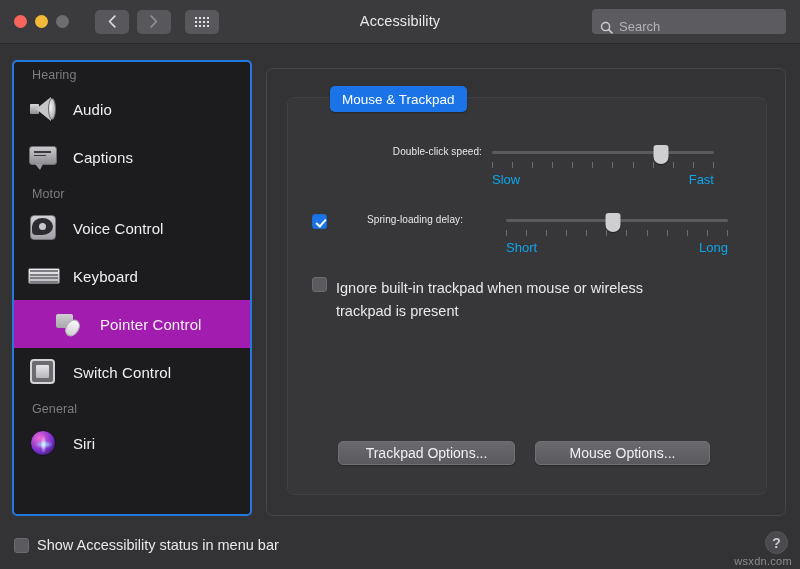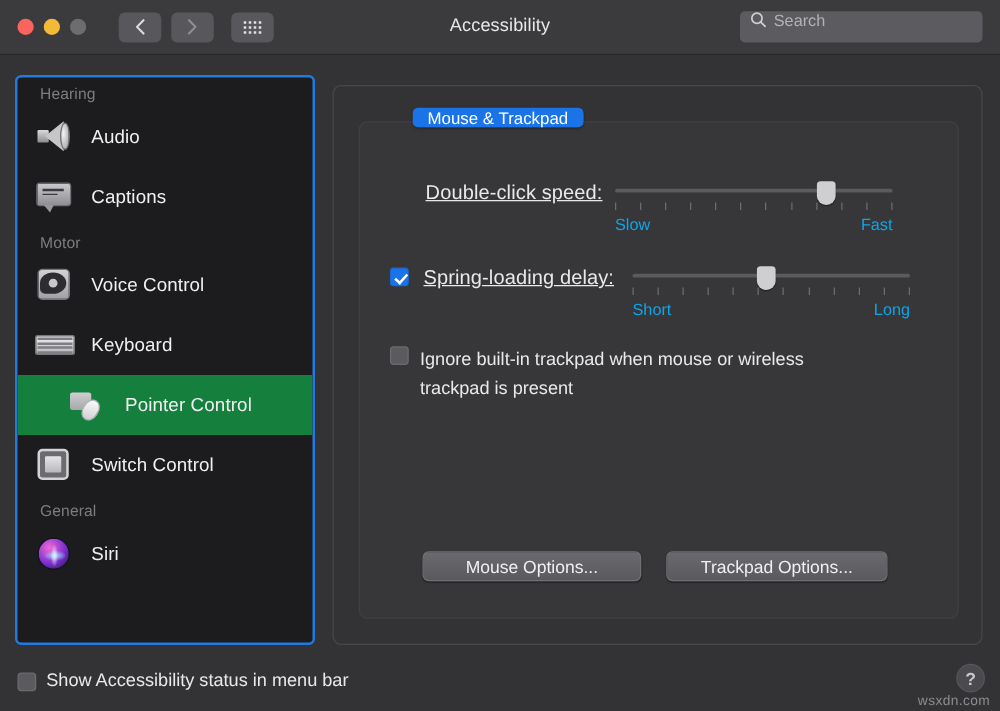--- a/index.html
+++ b/index.html
@@ -55,21 +55,21 @@
     text-align: center;
     font-size: 14.5px; color: #e8e8ea;
     letter-spacing: .1px;
     pointer-events: none;
   }
 
   .searchbox {
     position: absolute; right: 14px; top: 9px;
     width: 194px; height: 25px; border-radius: 4px;
     background: #5c5c60;
-    display: flex; align-items: flex-start; padding: 0 8px;
+    display: flex; align-items: flex-end; padding: 0 8px;
     gap: 6px;
   }
   .searchbox .mag { flex: 0 0 auto; }
   .searchbox input {
     flex: 1; border: 0; outline: 0; background: transparent;
     color: #e8e8ea; font-size: 13px;
     font-family: "Liberation Sans", sans-serif;
   }
   .searchbox input::placeholder { color: #b3b3b6; }
 
@@ -87,21 +87,21 @@
     font-size: 12.5px; color: #7d7d80;
     padding: 6px 0 3px 18px;
     letter-spacing: .1px;
   }
   .sb-item {
     display: flex; align-items: center;
     height: 48px;
     padding-left: 14px;
     gap: 13px;
   }
-  .sb-item.selected { background: #15803d; padding-left: 41px; }
+  .sb-item.selected { background: #a21caf; padding-left: 41px; }
   .sb-label { font-size: 15px; color: #f0f0f2; letter-spacing: .1px; }
   .sb-icon { width: 32px; height: 28px; position: relative; flex: 0 0 32px; }
 
   
   .ic-speaker { position: relative; width: 32px; height: 28px; }
   .ic-speaker .box {
     position: absolute; left: 2px; top: 9px; width: 9px; height: 10px;
     background: linear-gradient(#d9d9db, #8d8d90);
     border-radius: 1px;
   }
@@ -239,31 +239,31 @@
     background: #37373a;
   }
 
   .tabs {
     position: absolute; left: 330px; top: 86px;
     display: flex; z-index: 5;
     border-radius: 5px; overflow: hidden;
     box-shadow: 0 1px 2px rgba(0,0,0,.35);
   }
   .tab {
-    height: 16px; padding: 0 12px;
+    height: 26px; padding: 0 12px;
     display: flex; align-items: center; justify-content: center;
     font-size: 13.5px; color: #e7e7ea;
     background: #5c5c60;
   }
   .tab.active { background: #1a74e8; color: #ffffff; }
 
   
   .row { position: absolute; display: flex; align-items: flex-start; }
 
-  .rowlabel { font-size: 16px; color: #e9e9eb; letter-spacing: .1px; text-decoration: underline; }
+  .rowlabel { font-size: 10px; color: #e9e9eb; letter-spacing: .1px; }
 
   
   .slider { position: relative; width: 222px; }
   .track {
     position: absolute; left: 0; top: 5px; width: 222px; height: 3px;
     background: #5b5b5f; border-radius: 2px;
   }
   .ticks {
     position: absolute; left: 0; top: 16px; width: 222px;
     display: flex; justify-content: space-between;
@@ -525,22 +525,22 @@
       <span class="endlabel hi">Long</span>
     </span>
   </div>
 
   <div class="row" style="left:312px; top:277px; width:390px; gap:9px;">
     <span class="cbox"></span>
     <span class="cb-text" style="max-width:360px;">Ignore built-in trackpad when mouse or wireless trackpad is present</span>
   </div>
 
   <div class="row" style="left:338px; top:441px; gap:20px;">
+    <span class="pbtn" style="width:177px;">Trackpad Options...</span>
     <span class="pbtn" style="width:175px;">Mouse Options...</span>
-    <span class="pbtn" style="width:177px;">Trackpad Options...</span>
   </div>
 
   <div class="bottomrow">
     <span class="cbox"></span>
     <span class="cb-text">Show Accessibility status in menu bar</span>
   </div>
 
   <div class="helpbtn">
     <span>?</span>
   </div>

